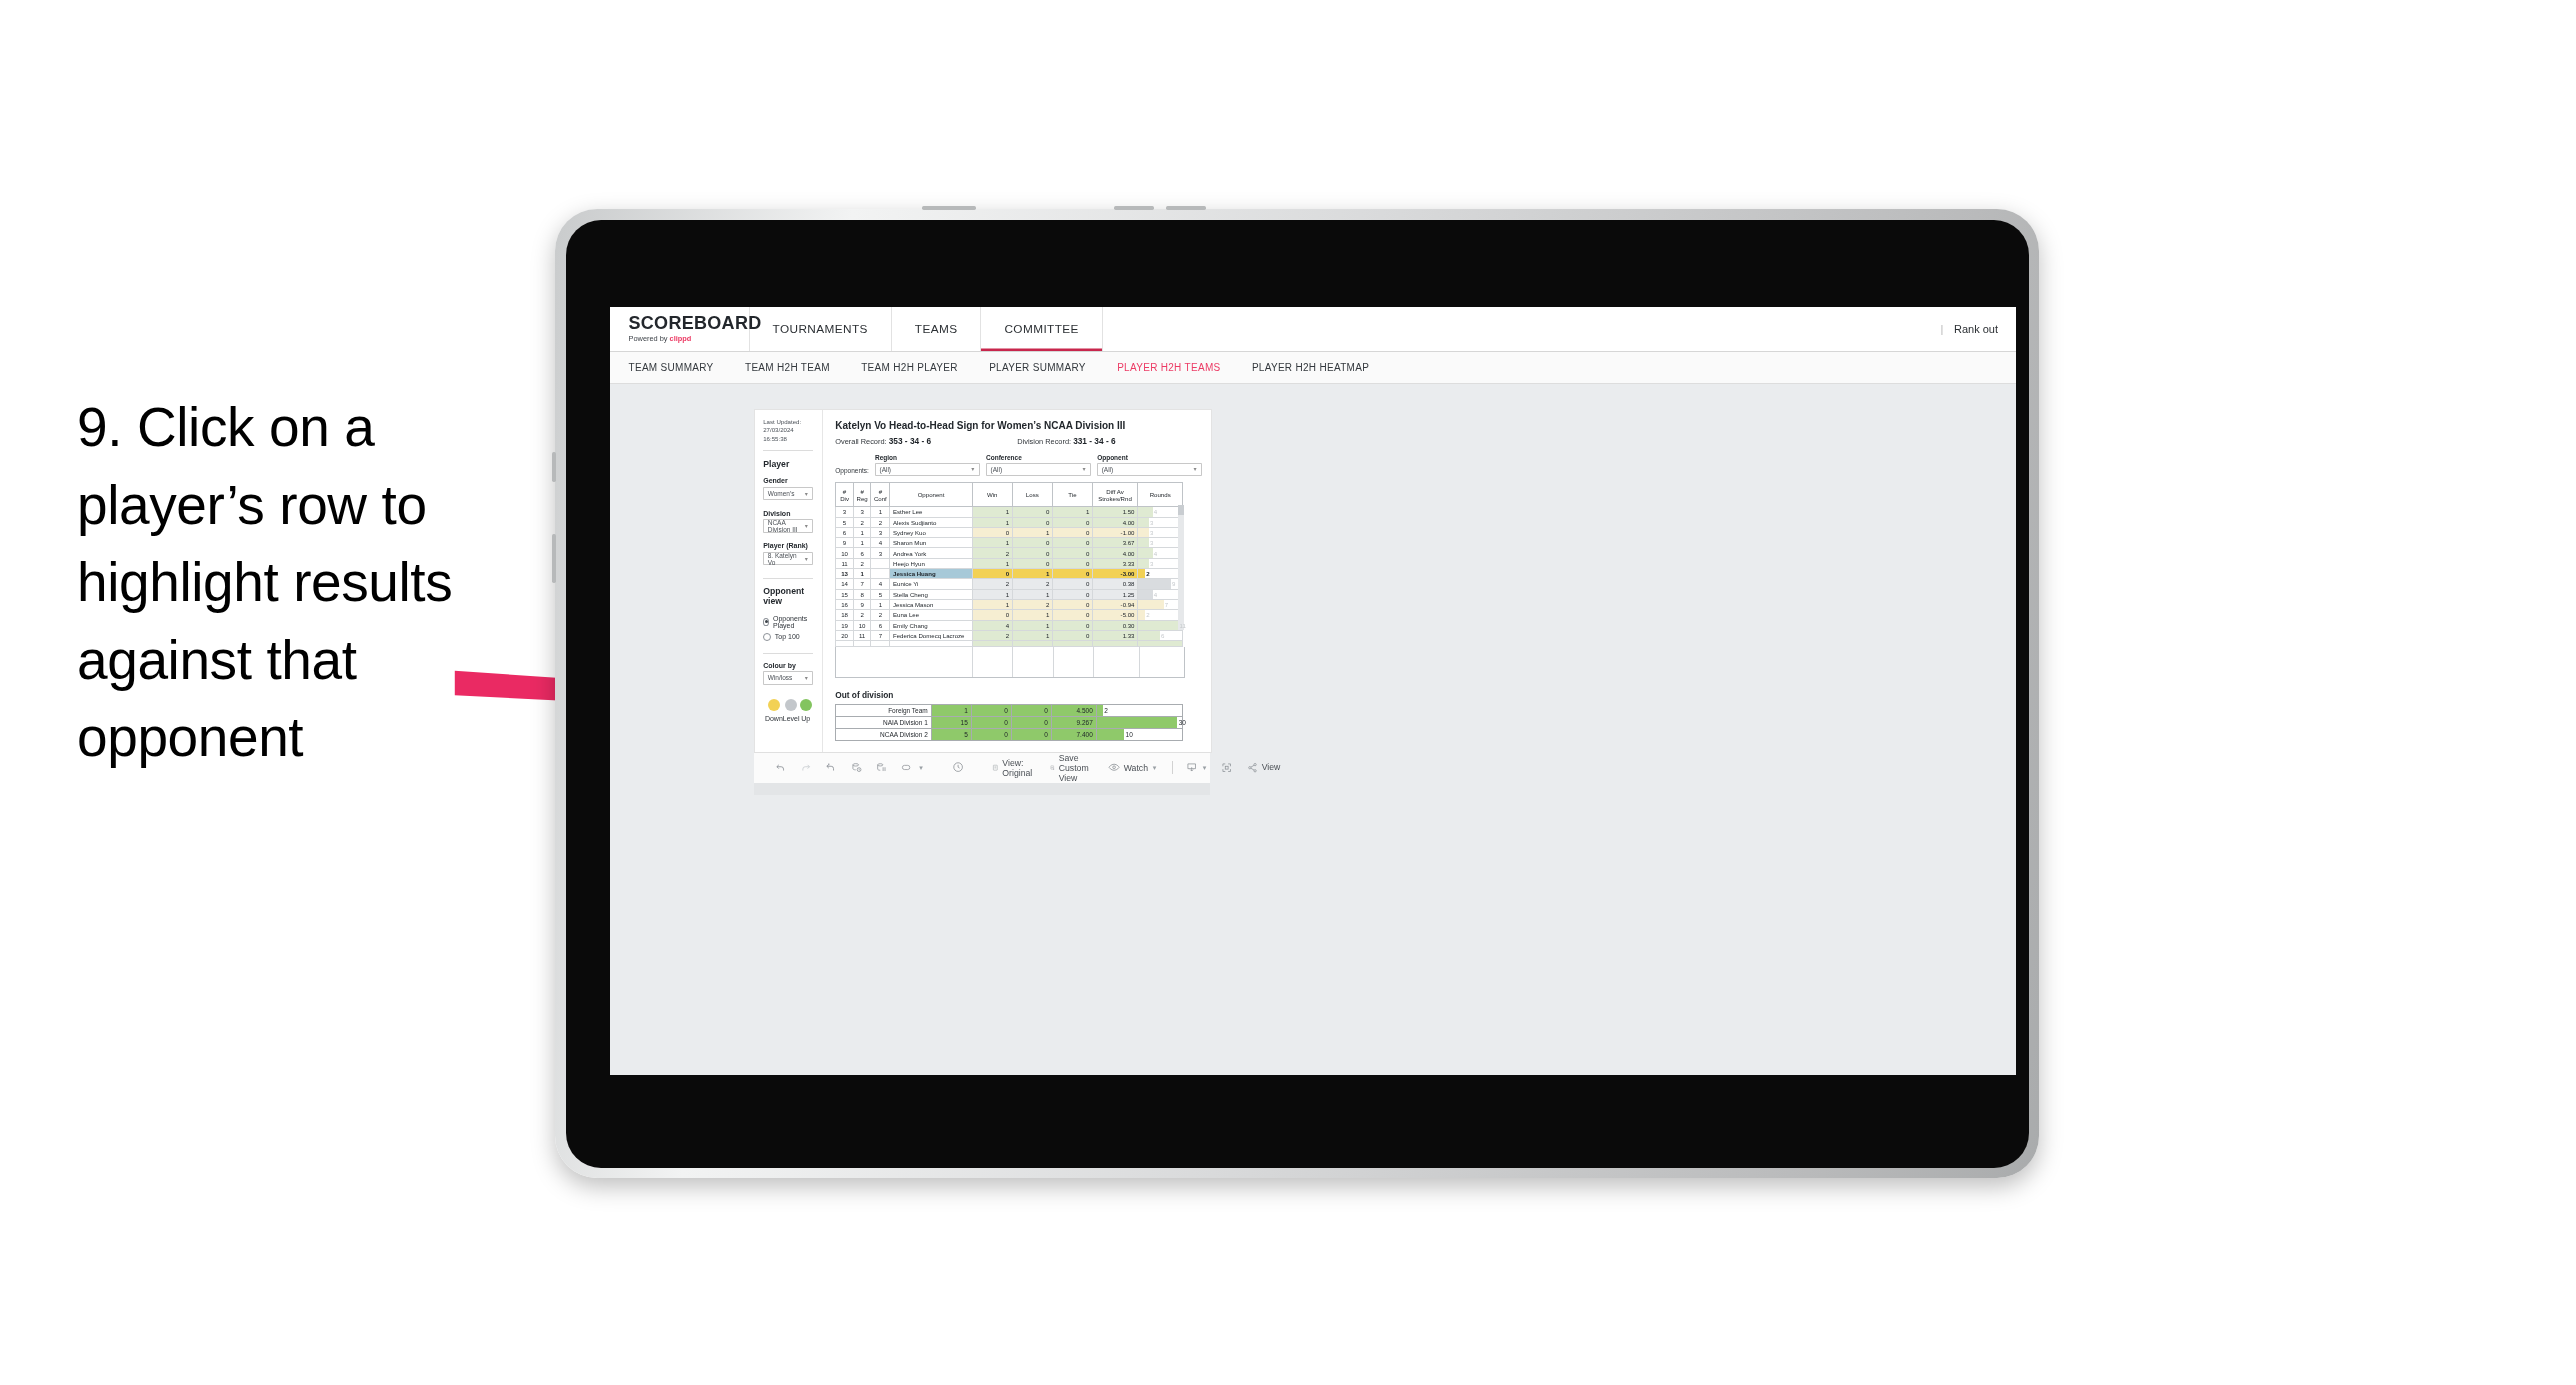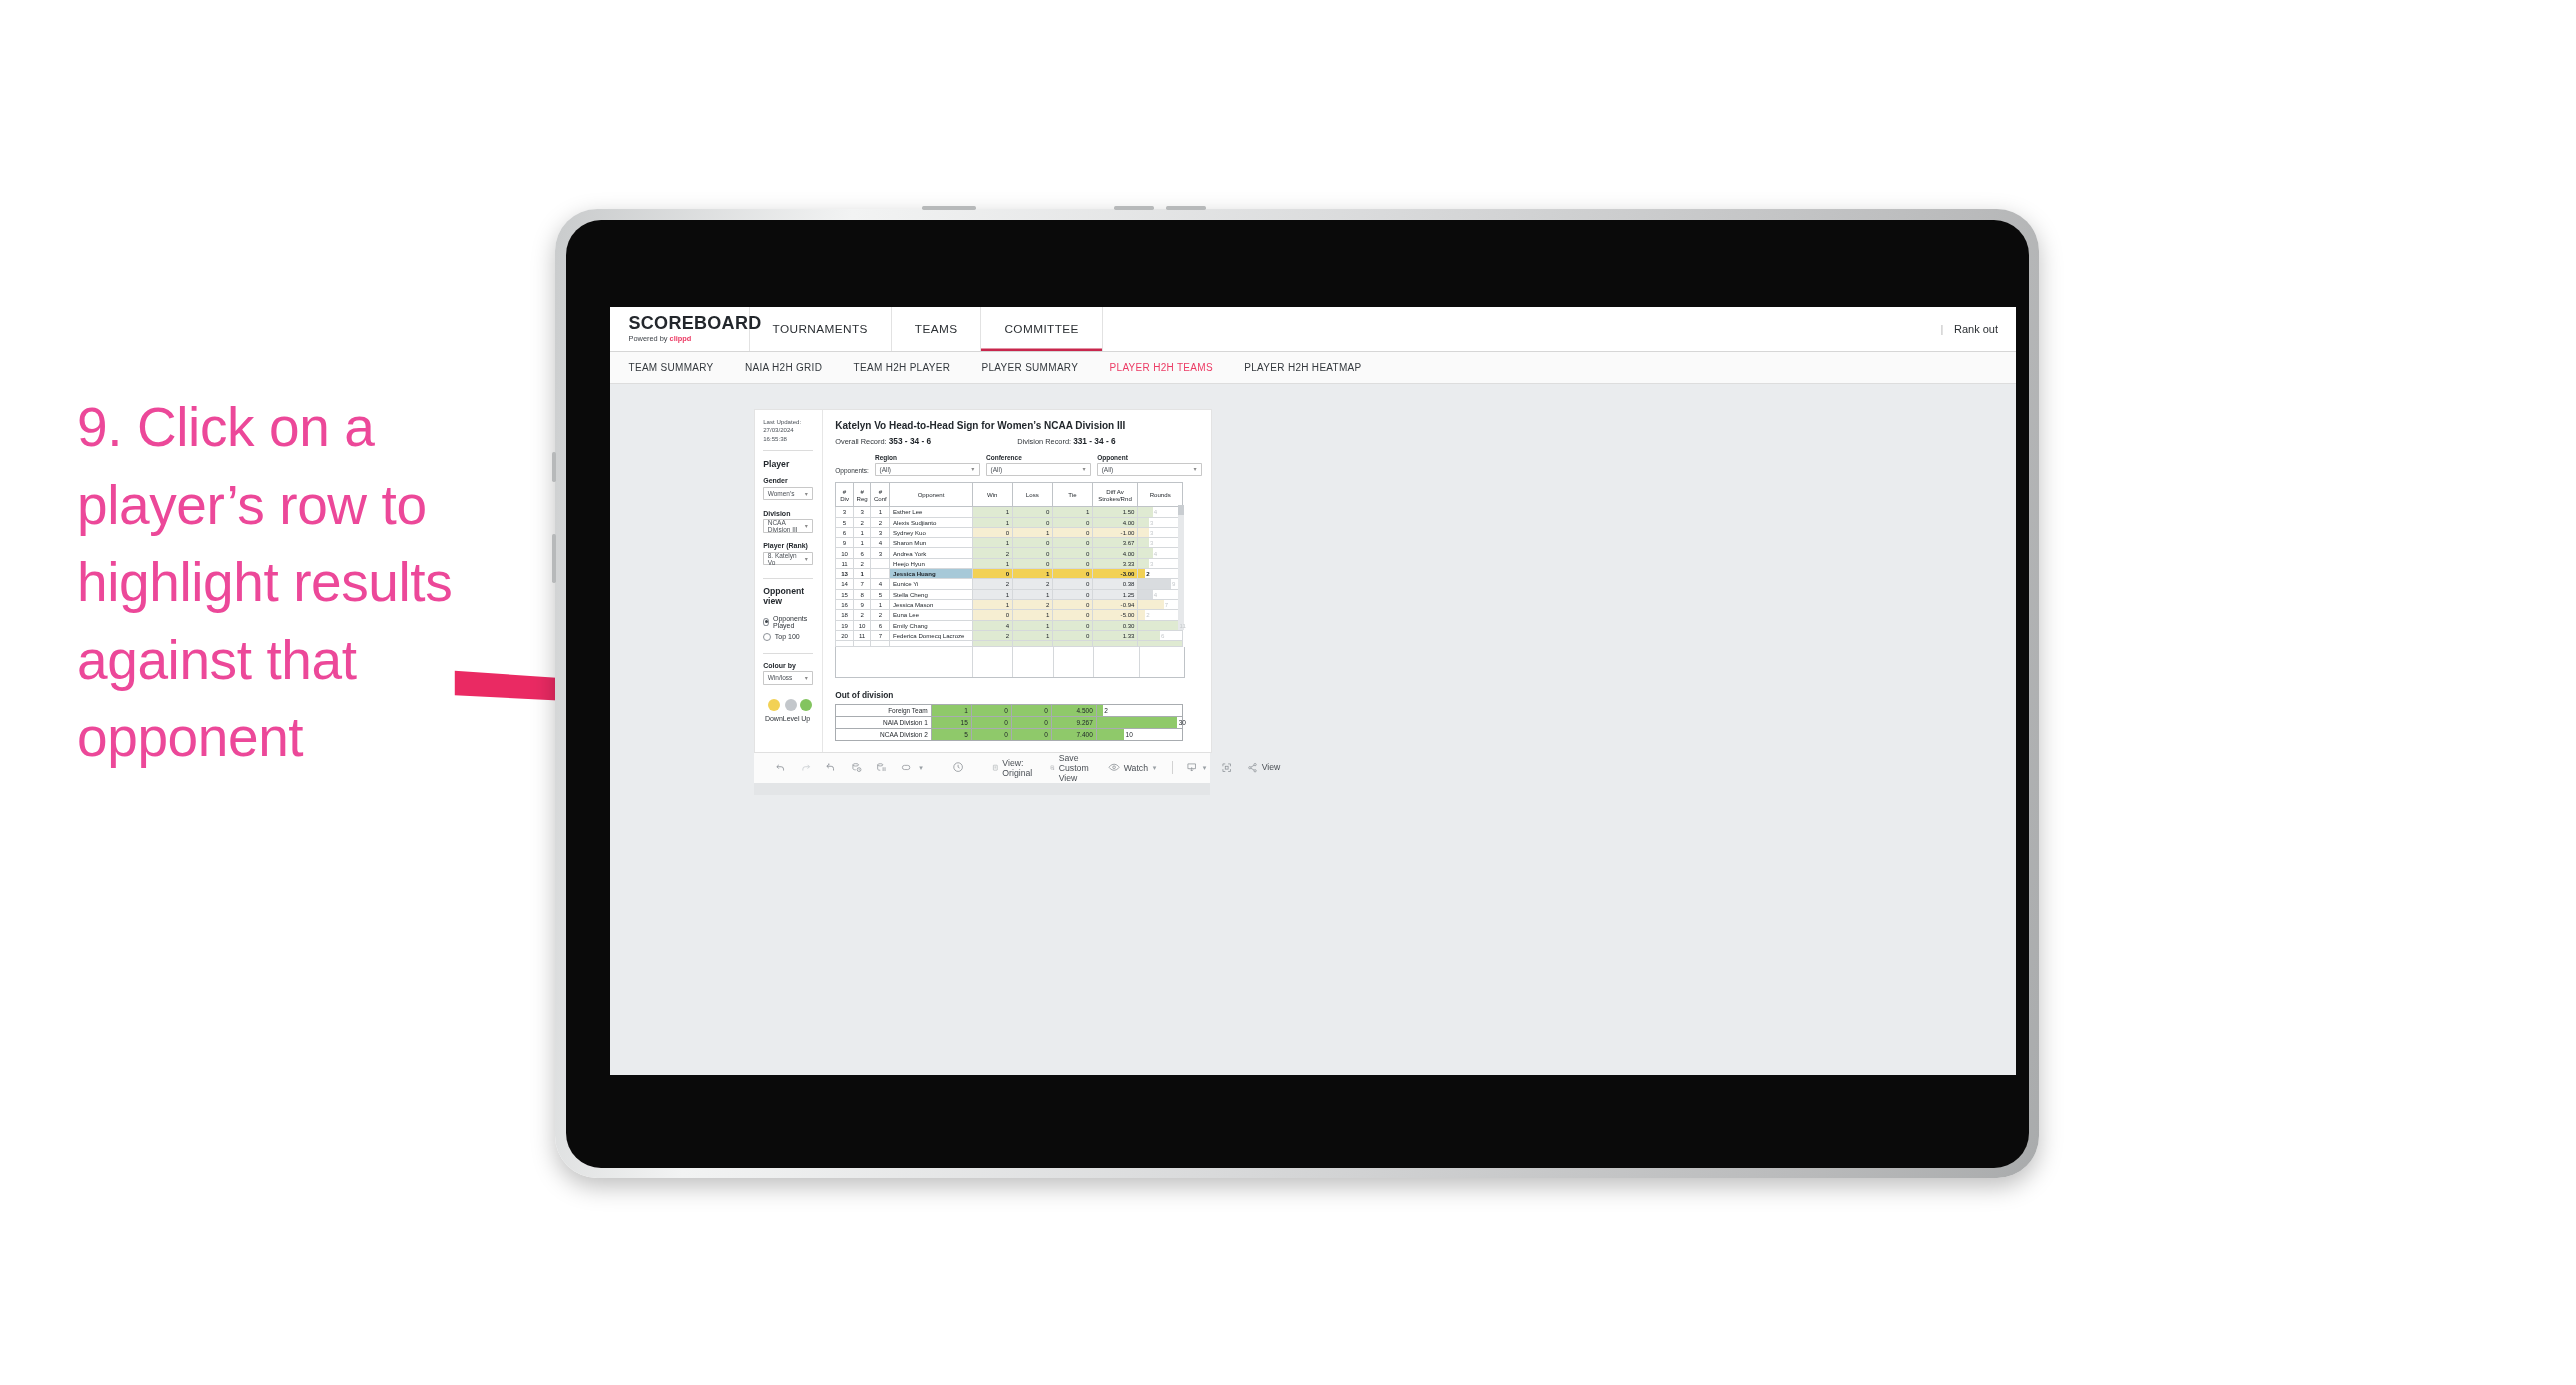--- a/index.html
+++ b/index.html
@@ -5,21 +5,21 @@
   html,body{margin:0;padding:0;}
   body{
     width:2576px;height:1386px;background:#ffffff;
     font-family:"Liberation Sans", sans-serif;
     overflow:hidden;position:relative;
   }
 
   
   #instruction{
     position:absolute;left:77px;top:389px;width:476px;
-    font-size:55px;line-height:1.41;color:#ec4899;
+    font-size:55px;line-height:1.41;color:#000000;
     font-family:"Liberation Sans", sans-serif;
     letter-spacing:-0.4px;
   }
   #arrow{position:absolute;left:454px;top:629px;width:629px;height:122px;}
 
   
   #tablet{
     position:absolute;left:555px;top:209px;width:1484px;height:969px;
     border-radius:42px;
     background:linear-gradient(100deg,#c9cbcc 0%,#f2f3f3 18%,#d9dadb 50%,#b9babb 86%,#a9abac 100%);
@@ -163,21 +163,21 @@
         <div class="navtab">TEAMS</div>
         <div class="navtab active">COMMITTEE</div>
         <div id="navright">
           <span id="navdiv">|</span>
           <span>Rank out</span>
         </div>
       </div>
 
       <div id="subnav">
         <div class="subtab">TEAM SUMMARY</div>
-        <div class="subtab">NAIA H2H GRID</div>
+        <div class="subtab">TEAM H2H TEAM</div>
         <div class="subtab">TEAM H2H PLAYER</div>
         <div class="subtab">PLAYER SUMMARY</div>
         <div class="subtab active">PLAYER H2H TEAMS</div>
         <div class="subtab">PLAYER H2H HEATMAP</div>
       </div>
 
       <div id="canvas">
         <div id="sheet">
 
           <div id="sidebar">

